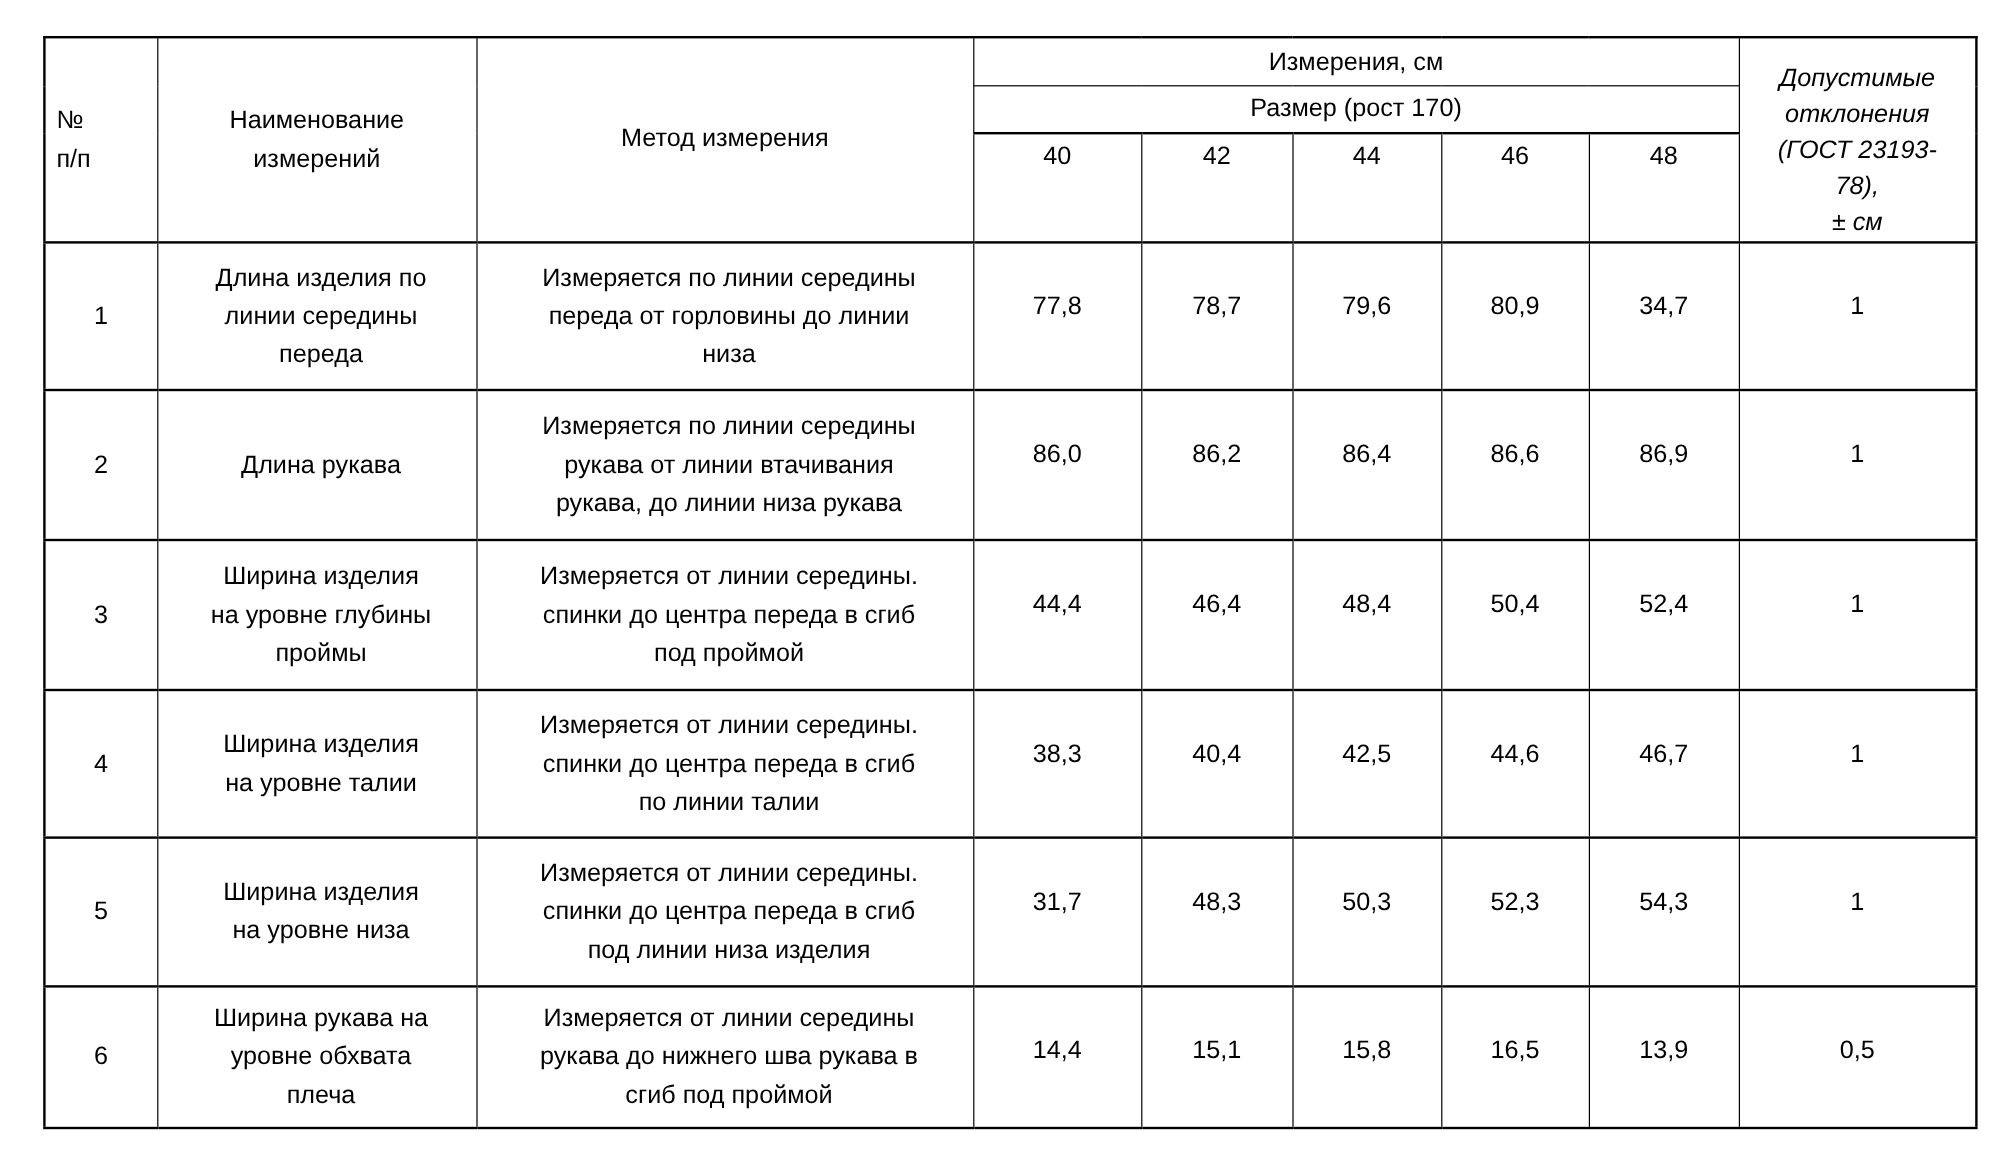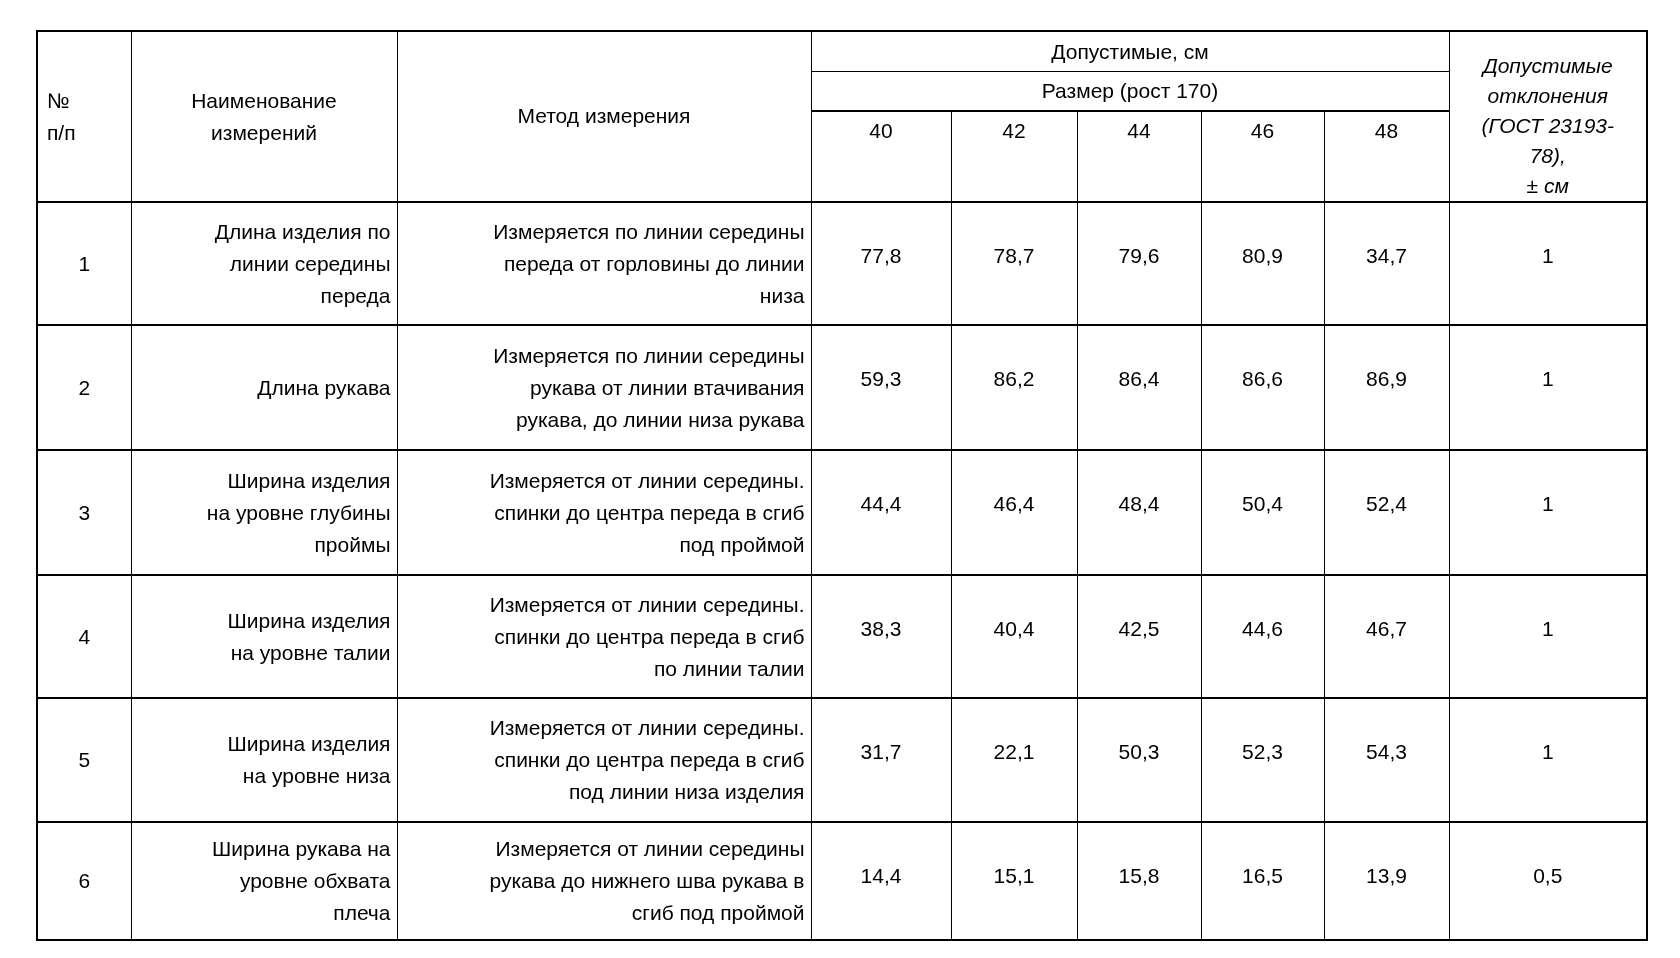--- a/index.html
+++ b/index.html
@@ -58,21 +58,21 @@
     border-bottom-width: 2px;
   }
   tbody tr:nth-child(1) { height: 123px; }
   tbody tr:nth-child(2) { height: 125px; }
   tbody tr:nth-child(3) { height: 125px; }
   tbody tr:nth-child(4) { height: 123px; }
   tbody tr:nth-child(5) { height: 124px; }
   tbody tr:nth-child(6) { height: 118px; }
   .c-num { text-align: center; vertical-align: middle; }
   .c-name, .c-method {
-    text-align: right;
+    text-align: center;
     vertical-align: middle;
     padding: 4px 6px 4px 13px;
     white-space: pre-line;
     line-height: 1.52;
     margin-left: 36px;
   }
   .c-val {
     text-align: center;
     vertical-align: top;
     padding-top: 41px;
@@ -94,21 +94,21 @@
       <col style="width:125px">
       <col style="width:198px">
     </colgroup>
     <thead>
       <tr>
         <th rowspan="3" class="h-num">№
 п/п</th>
         <th rowspan="3" class="h-name">Наименование
 измерений</th>
         <th rowspan="3">Метод измерения</th>
-        <th colspan="5">Допустимые, см</th>
+        <th colspan="5">Измерения, см</th>
         <th rowspan="3" class="h-tol">Допустимые
 отклонения
 (ГОСТ 23193-
 78),
 ± см</th>
       </tr>
       <tr>
         <th colspan="5">Размер (рост 170)</th>
       </tr>
       <tr>
@@ -134,21 +134,21 @@
         <td class="c-val">80,9</td>
         <td class="c-val">34,7</td>
         <td class="c-val">1</td>
       </tr>
       <tr>
         <td class="c-num">2</td>
         <td class="c-name">Длина рукава</td>
         <td class="c-method">Измеряется по линии середины
 рукава от линии втачивания
 рукава, до линии низа рукава</td>
-        <td class="c-val">59,3</td>
+        <td class="c-val">86,0</td>
         <td class="c-val">86,2</td>
         <td class="c-val">86,4</td>
         <td class="c-val">86,6</td>
         <td class="c-val">86,9</td>
         <td class="c-val">1</td>
       </tr>
       <tr>
         <td class="c-num">3</td>
         <td class="c-name">Ширина изделия
 на уровне глубины
@@ -178,21 +178,21 @@
         <td class="c-val">1</td>
       </tr>
       <tr>
         <td class="c-num">5</td>
         <td class="c-name">Ширина изделия
 на уровне низа</td>
         <td class="c-method">Измеряется от линии середины.
 спинки до центра переда в сгиб
 под линии низа изделия</td>
         <td class="c-val">31,7</td>
-        <td class="c-val">22,1</td>
+        <td class="c-val">48,3</td>
         <td class="c-val">50,3</td>
         <td class="c-val">52,3</td>
         <td class="c-val">54,3</td>
         <td class="c-val">1</td>
       </tr>
       <tr>
         <td class="c-num">6</td>
         <td class="c-name">Ширина рукава на
 уровне обхвата
 плеча</td>

